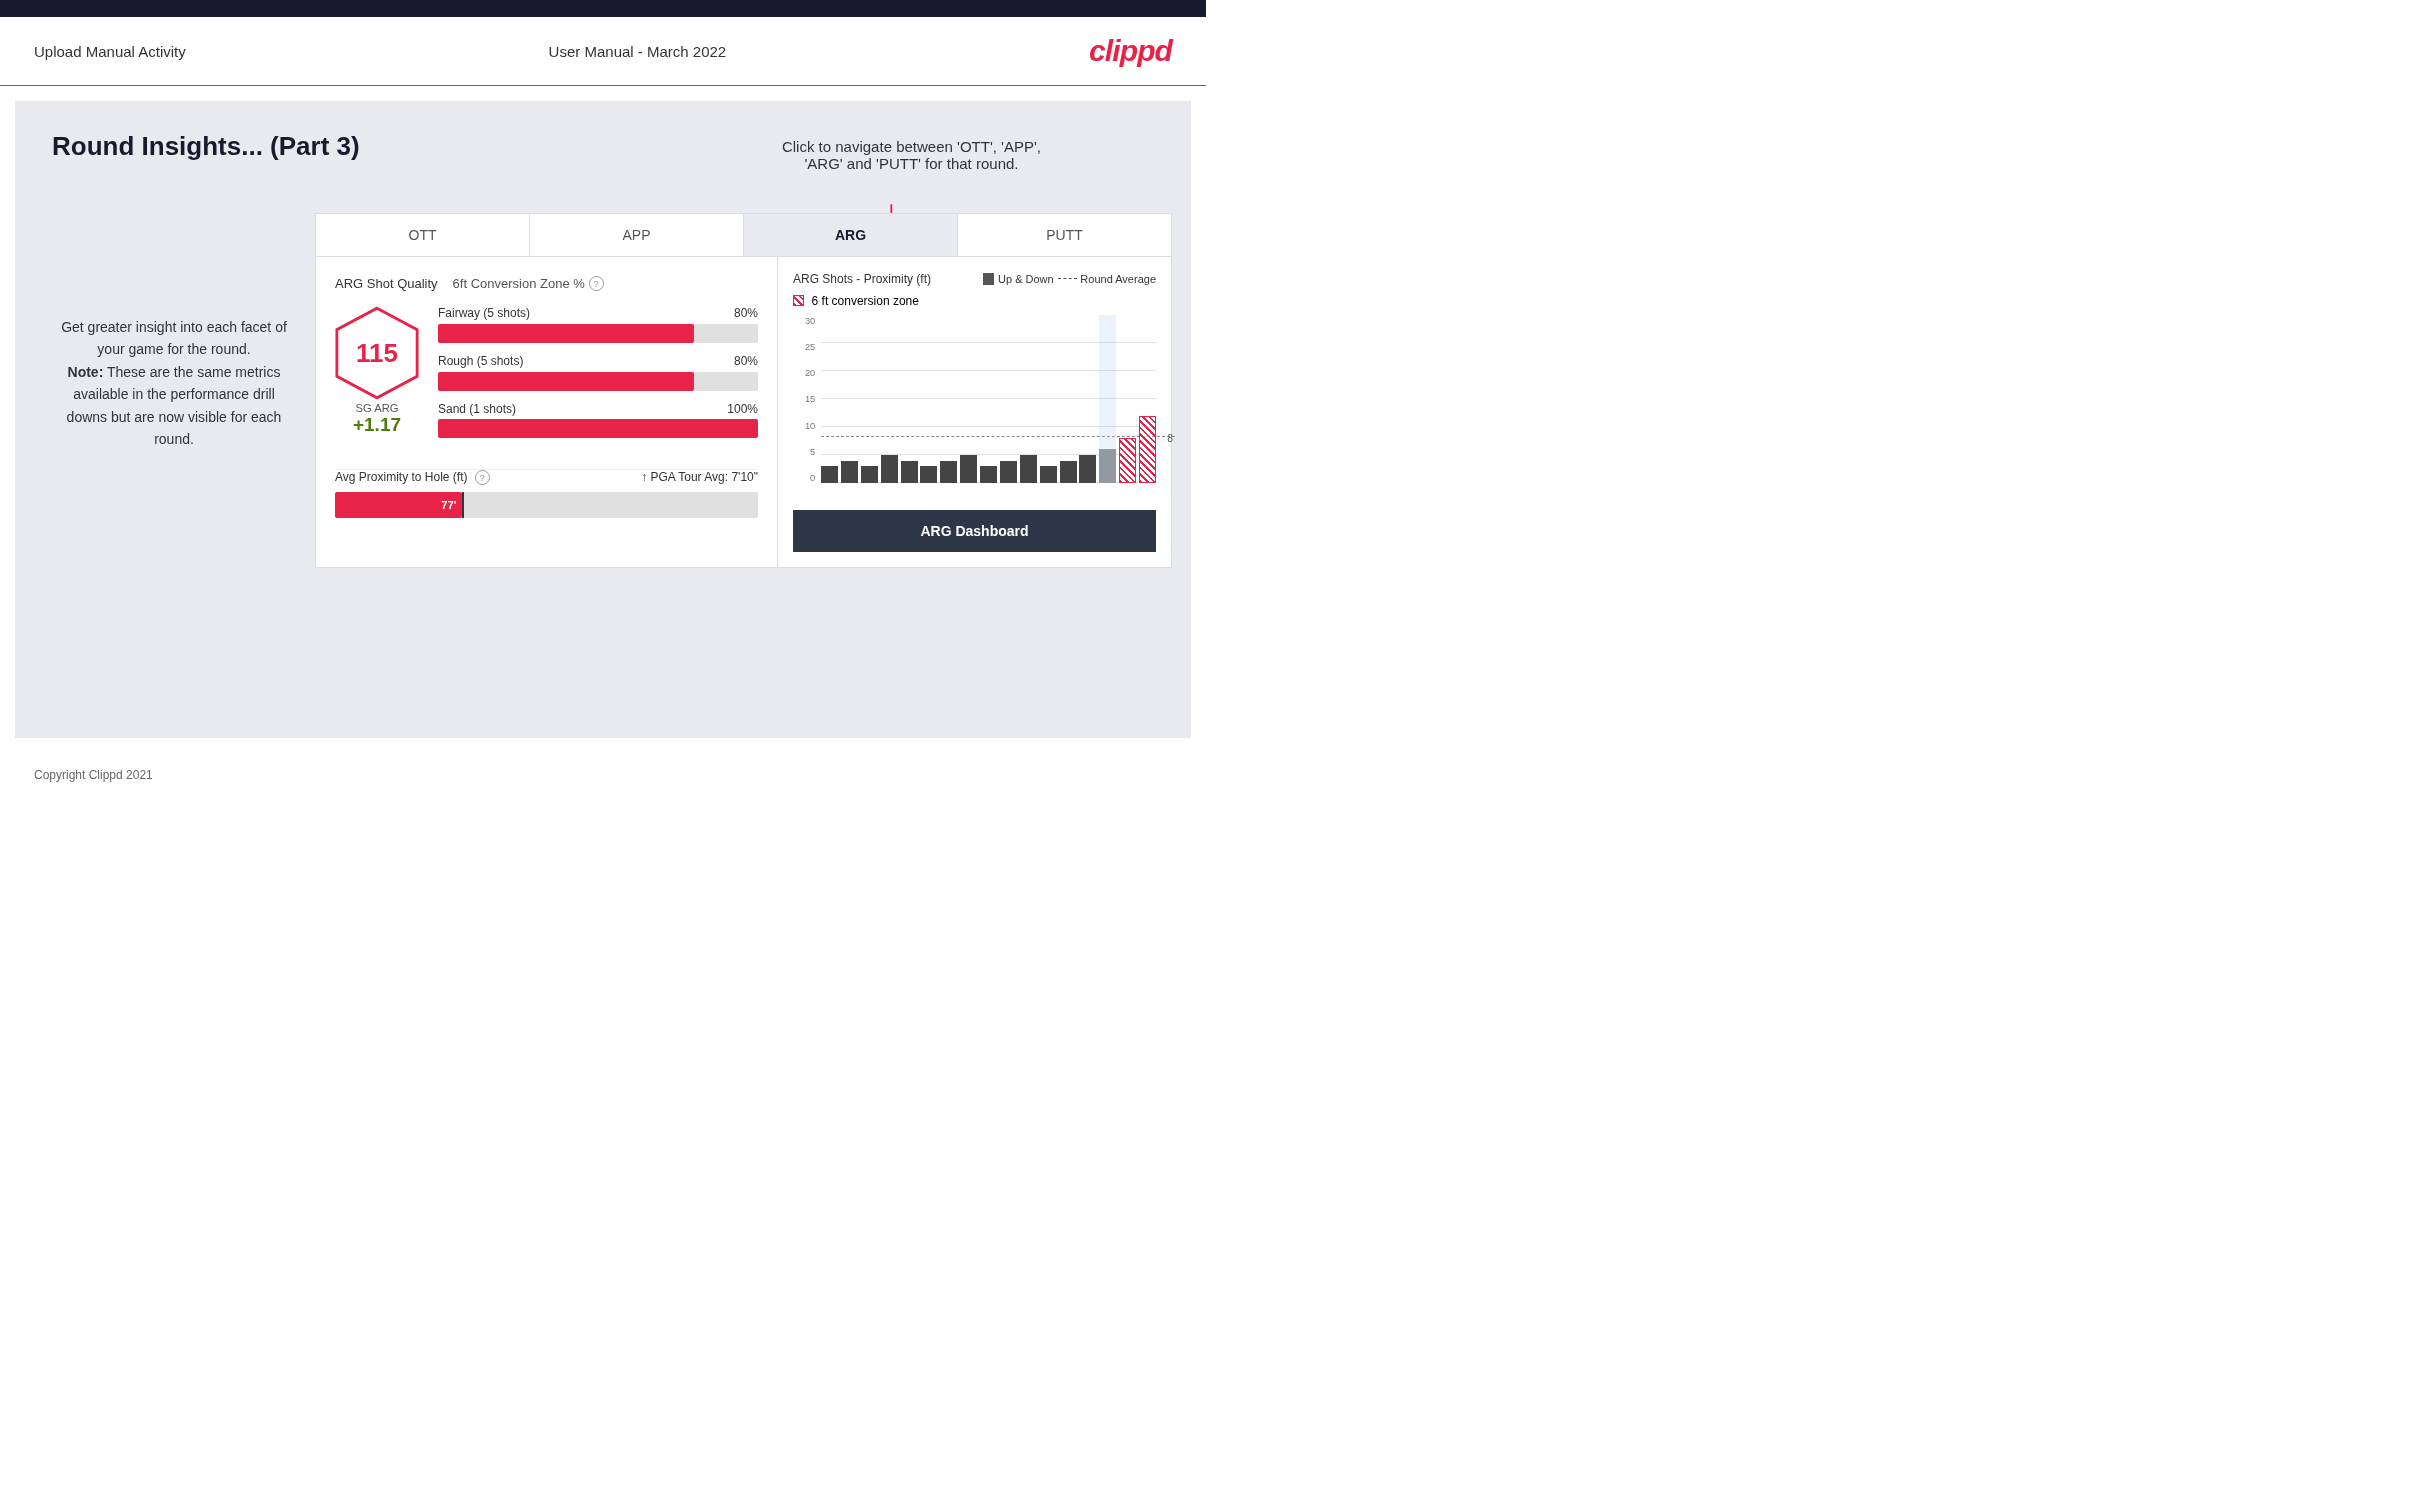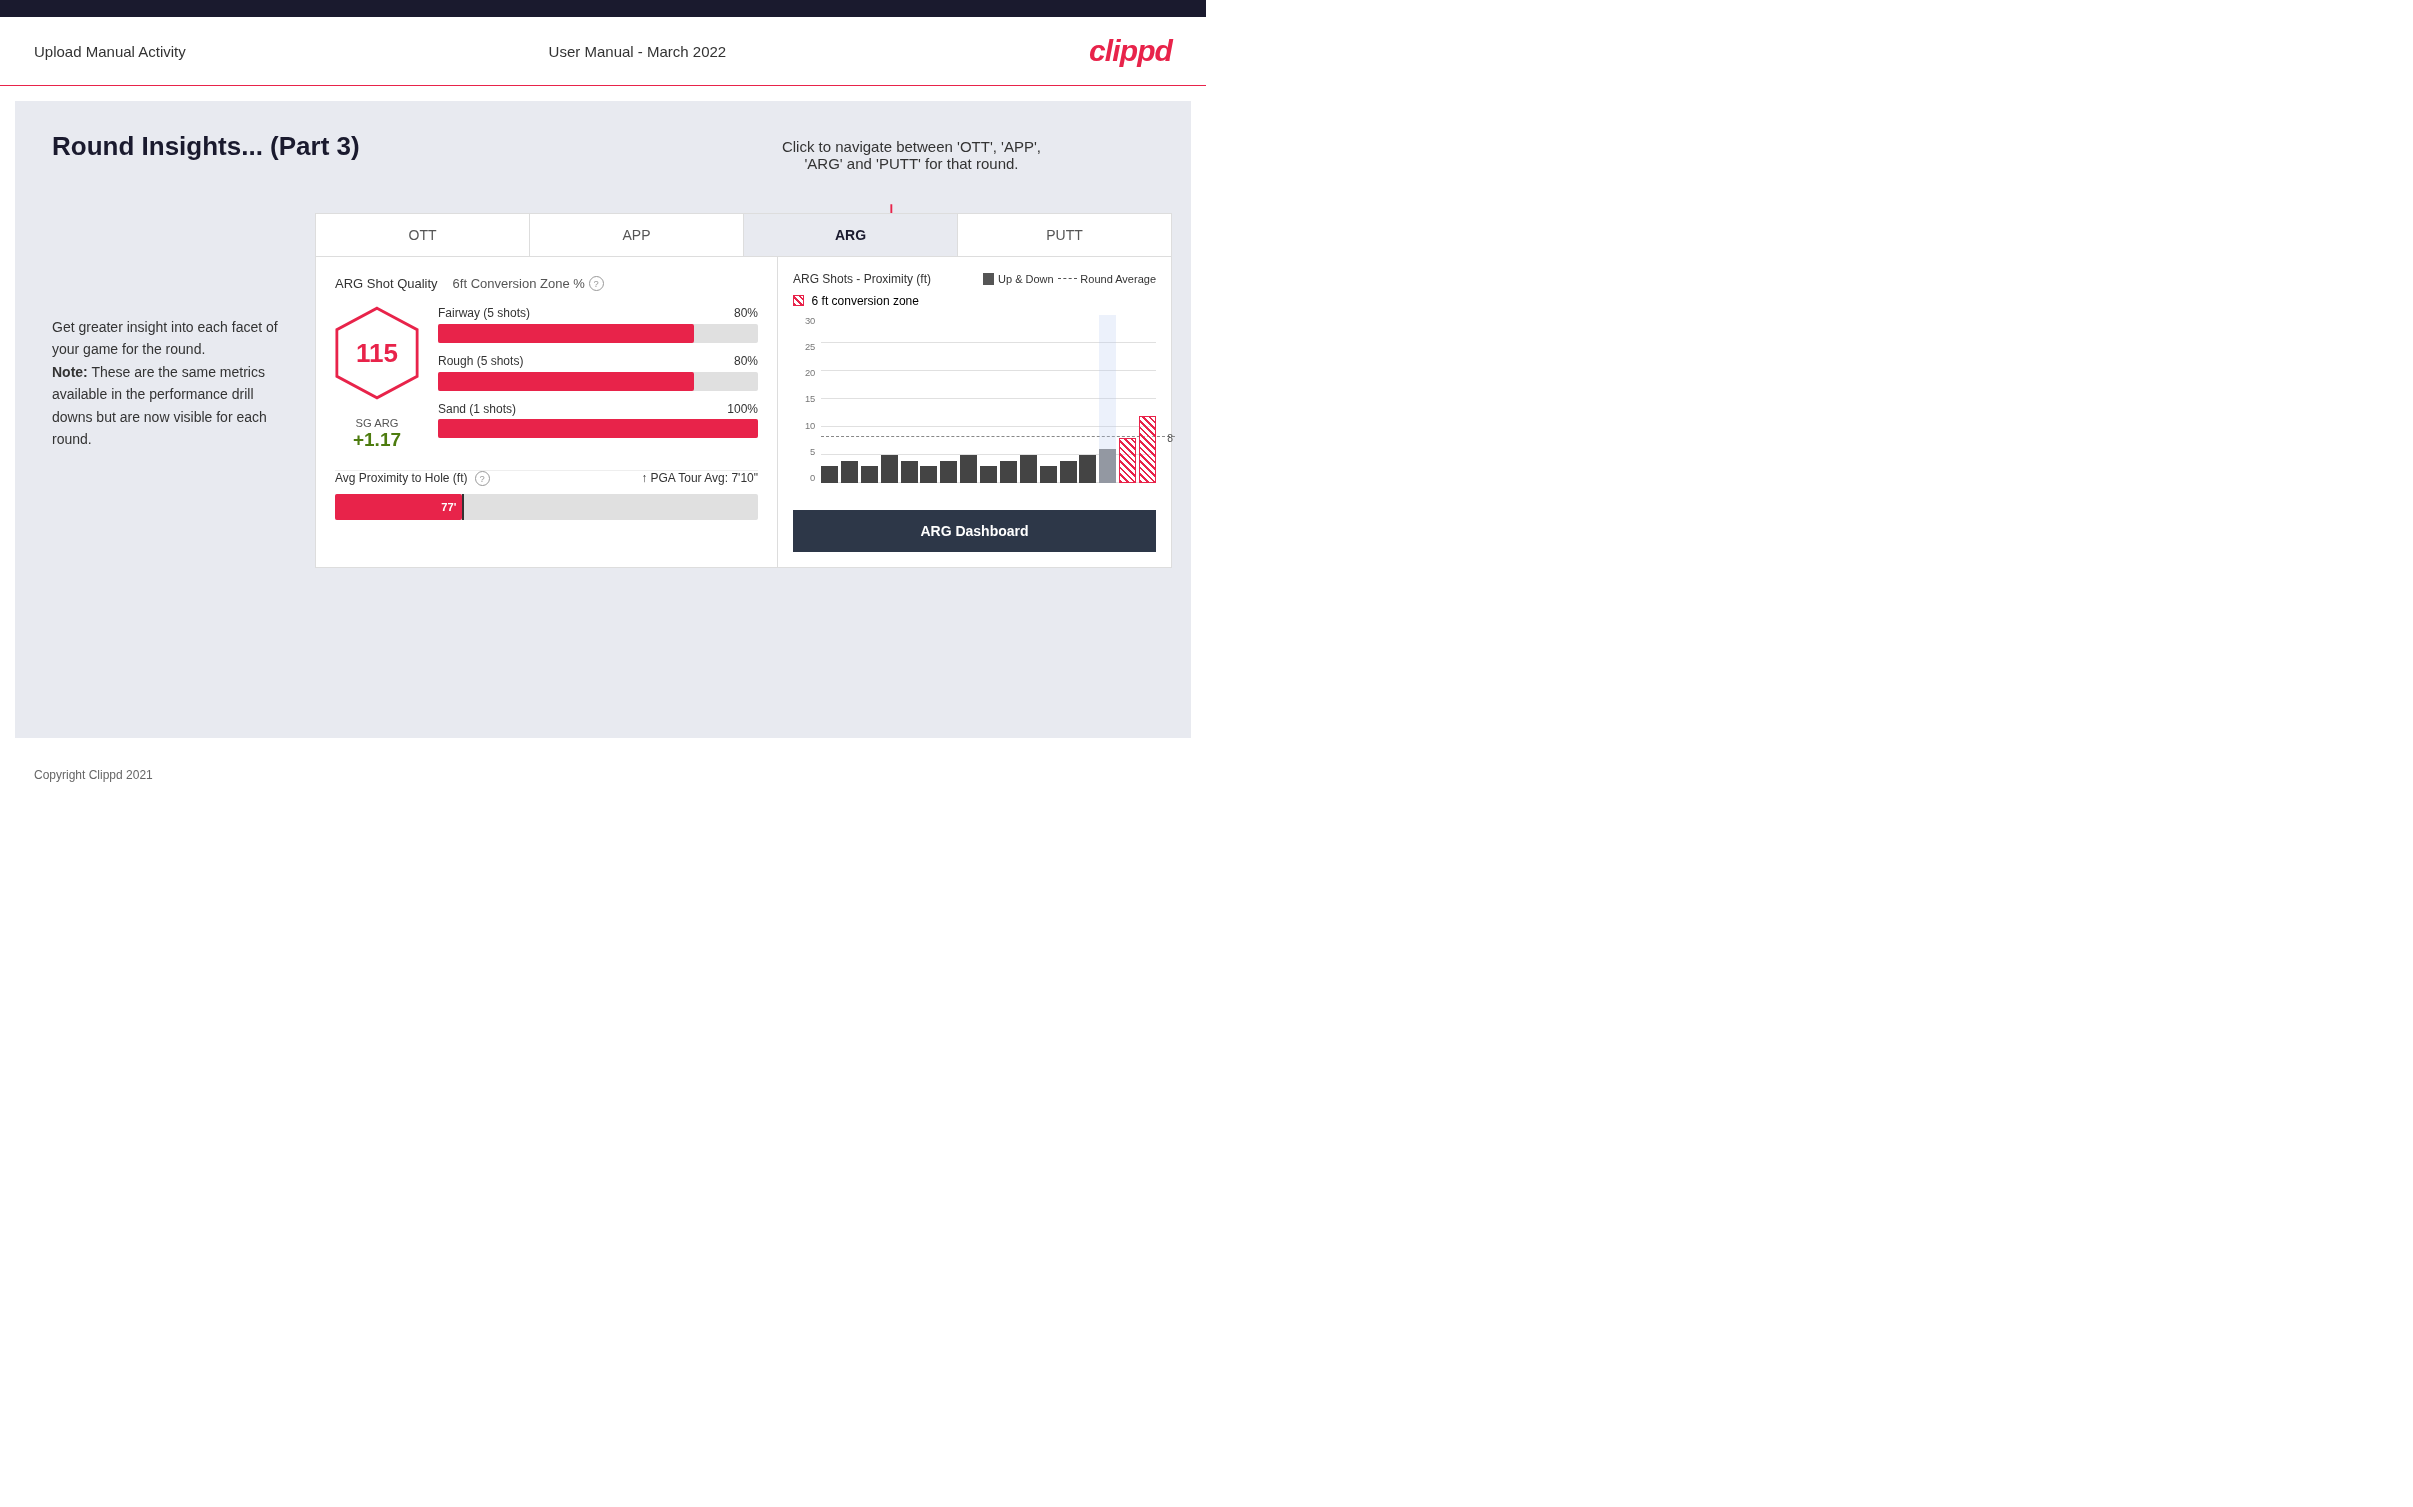--- a/index.html
+++ b/index.html
@@ -64,20 +64,21 @@
 
     
     .left-description {
       position: absolute;
       left: 37px;
       top: 215px;
       width: 244px;
       font-size: 14px;
       color: #333;
       line-height: 1.6;
+      text-align: center;
     }
     .left-description .note-label {
       font-weight: 700;
     }
 
     
     .nav-hint {
       position: absolute;
       right: 150px;
       top: 37px;
@@ -185,21 +186,21 @@
     .hex-number {
       position: relative;
       font-size: 26px;
       font-weight: 700;
       color: #e8234a;
       z-index: 1;
     }
     .sg-label {
       font-size: 11.2px;
       color: #555;
-      margin-top: 17px;
+      margin-top: 2px;
       text-align: right;
     }
     .sg-value {
       font-size: 19px;
       font-weight: 700;
       color: #4d7c0f;
       text-align: center;
     }
 
     

